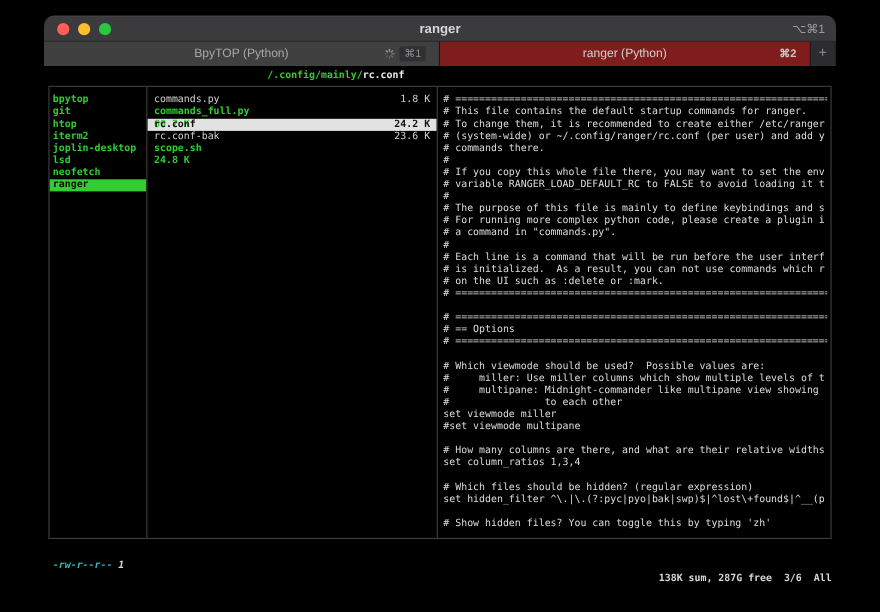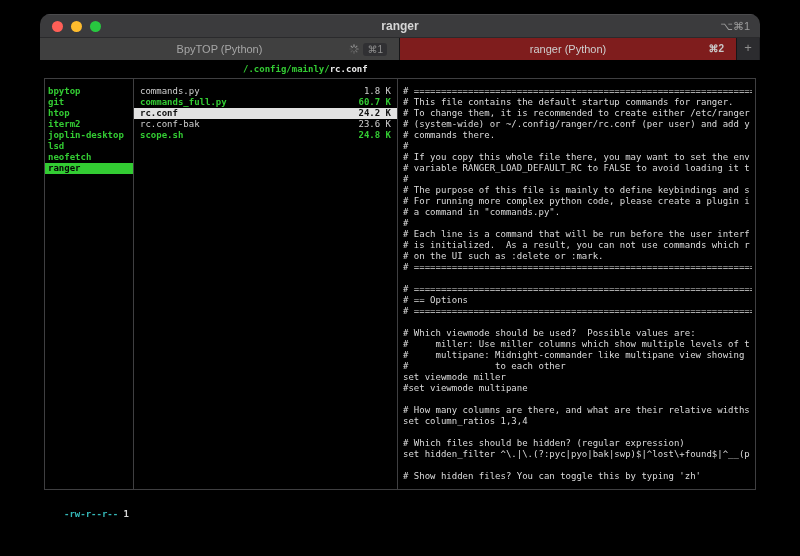--- a/index.html
+++ b/index.html
@@ -51,30 +51,30 @@
   .col1 { left:0; width:89px; border-right:1px solid #3f3f41; }
   .col2 { left:89px; width:264px; border-right:1px solid #3f3f41; }
   .col3 { left:353px; width:359px; }
 
   .drow { height:11px; line-height:11px; padding-left:3px; color:#33cc33;
           font-weight:bold; white-space:pre; }
   .drow.sel { background:#33cc33; color:#050505; }
 
   .frow { height:11px; line-height:11px; display:flex; justify-content:space-between;
           padding:0 6px; color:#d0d0d0; white-space:pre; }
-  .frow.exec { color:#33cc33; font-weight:bold; }
+  .frow.exec { color:#33cc33; font-weight:bold;flex-direction:column; }
   .frow.sel { background:#e2e2e2; color:#121212; font-weight:bold; }
 
   #preview { margin:0; padding:0 0 0 5px; font-family:"DejaVu Sans Mono", monospace;
              font-size:9px; line-height:11px; color:#dcdcdc; white-space:pre;
              overflow:hidden; width:354px; }
 
   .statusbar { position:absolute; left:4px; top:436px; width:712px; height:12px;
                line-height:12px; white-space:pre; }
-  .status-left { position:absolute; left:20px; }
+  .status-left { position:absolute; left:4px;font-style:italic; }
   .perm { color:#35b8b8; font-weight:bold; }
   .links { color:#d8d8d8; font-weight:bold; }
   .status-right { position:absolute; right:0; color:#d8d8d8; font-weight:bold; }
 </style>
 </head>
 <body>
 
 <div class="canvas">
   <div class="window">
 
@@ -171,17 +171,18 @@
 
 # Which files should be hidden? (regular expression)
 set hidden_filter ^\.|\.(?:pyc|pyo|bak|swp)$|^lost\+found$|^__(p
 
 # Show hidden files? You can toggle this by typing 'zh'</pre>
         </div>
       </div>
 
       <div class="statusbar">
         <span class="status-left"><span class="perm">-rw-r--r--</span><span class="links"> 1</span></span>
+        <span class="status-right">138K sum, 287G free  3/6  All</span>
       </div>
 
     </div>
   </div>
 </div>
 
 </body></html>

